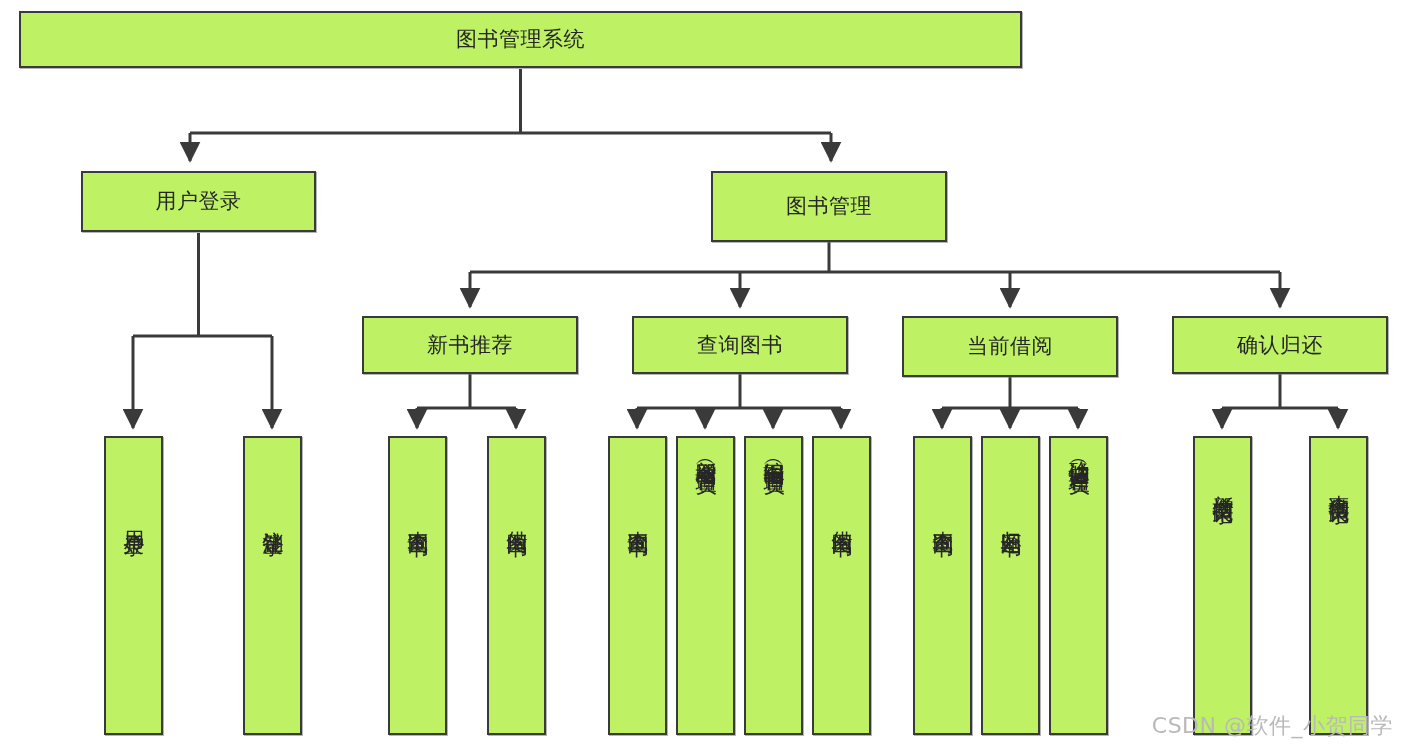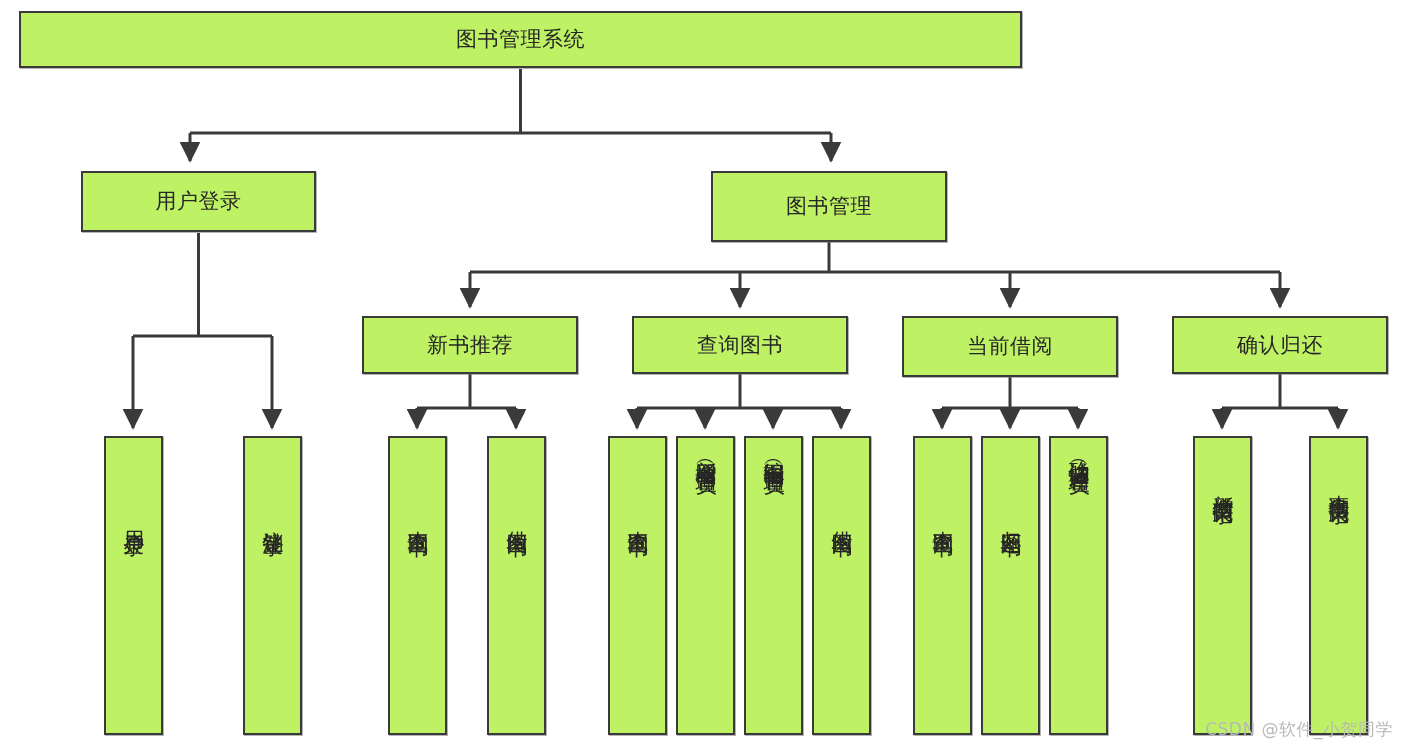--- a/index.html
+++ b/index.html
@@ -59,21 +59,21 @@
     writing-mode: vertical-rl;
     text-orientation: upright;
     font-size: 21px;
     letter-spacing: 2px;
     line-height: 1;
   }
   #watermark {
     position: absolute;
     right: 12px;
     bottom: 6px;
-    font-size: 17px;
+    font-size: 22px;
     color: #b9b9b9;
     letter-spacing: 0.5px;
     white-space: nowrap;
     user-select: none;
   }
 </style>
 </head>
 <body>
 
 <div id="diagram-root">

